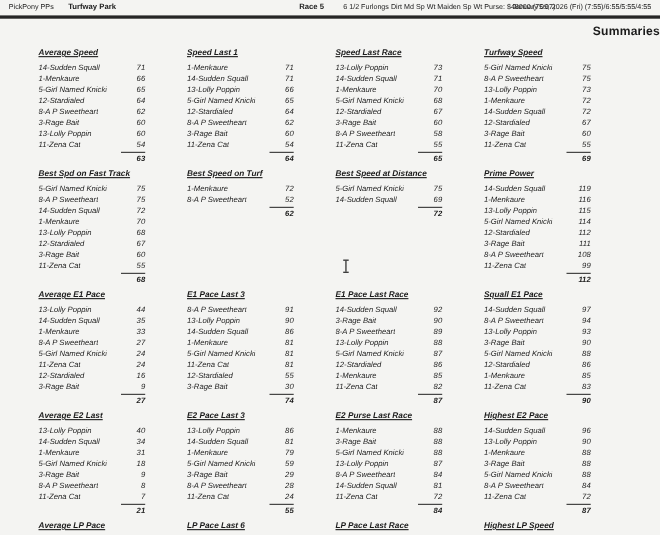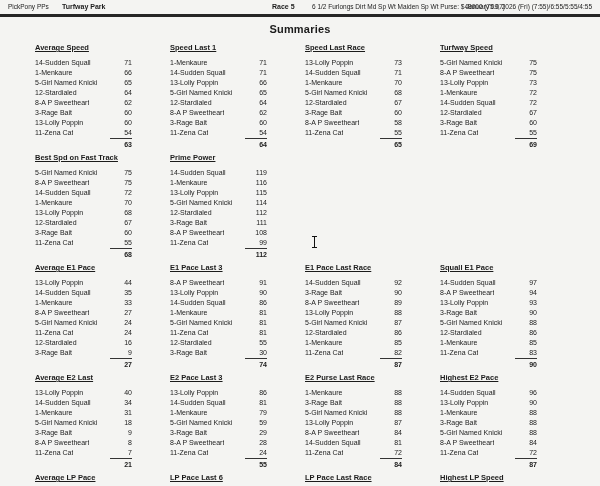--- a/index.html
+++ b/index.html
@@ -14,27 +14,27 @@
   .topbar { position: relative; height: 14px; width: 600px; font-size: 6.5px; }
   .topbar span { position: absolute; top: 3px; white-space: nowrap; }
   .brand        { left: 8px; }
   .track        { left: 62px;  font-weight: bold; font-size: 7px; }
   .race         { left: 272px; font-weight: bold; font-size: 7px; }
   .conditions   { left: 312px; }
   .racedate     { right: 8px; }
   .rule { width: 600px; height: 3px; background: #262626; }
   
   h1.page-title {
-    text-align: center; font-size: 11px; font-weight: bold;
+    text-align: right; font-size: 11px; font-weight: bold;
     margin: 6px 0 2px 0; letter-spacing: 0.2px;
   }
   
   main { margin: 8px 0 0 35px; width: 545px; }
   .band { display: grid; grid-template-columns: 135px 135px 135px 135px; margin-bottom: 3px; }
-  section.summary { width: 115px; }
+  section.summary { width: 115px; font-style: italic; }
   .stitle {
     font-size: 7.5px; font-weight: bold; line-height: 10px;
     text-decoration: underline; margin-bottom: 5px; white-space: nowrap;
   }
   .row {
     display: flex; justify-content: space-between;
     width: 97px; height: 10px; font-size: 7px; line-height: 10px; white-space: nowrap;
   }
   .row .horse { overflow: hidden; }
   .row .val { width: 20px; text-align: right; }
@@ -265,21 +265,53 @@
           <div class="row">
             <span class="horse">11-Zena Cat</span>
             <span class="val">55</span>
           </div>
         </div>
     <div class="total-row">
       <span class="val">68</span>
     </div>
   </section>
 
-
+  <section class="summary">
+    <h2 class="stitle">Best Speed on Turf</h2>
+    <div class="rows">
+          <div class="row">
+            <span class="horse">1-Menkaure</span>
+            <span class="val">72</span>
+          </div>
+          <div class="row">
+            <span class="horse">8-A P Sweetheart</span>
+            <span class="val">52</span>
+          </div>
+        </div>
+    <div class="total-row">
+      <span class="val">62</span>
+    </div>
+  </section>
+
+  <section class="summary">
+    <h2 class="stitle">Best Speed at Distance</h2>
+    <div class="rows">
+          <div class="row">
+            <span class="horse">5-Girl Named Knicki</span>
+            <span class="val">75</span>
+          </div>
+          <div class="row">
+            <span class="horse">14-Sudden Squall</span>
+            <span class="val">69</span>
+          </div>
+        </div>
+    <div class="total-row">
+      <span class="val">72</span>
+    </div>
+  </section>
 
   <section class="summary">
     <h2 class="stitle">Prime Power</h2>
     <div class="rows">
           <div class="row">
             <span class="horse">14-Sudden Squall</span>
             <span class="val">119</span>
           </div>
           <div class="row">
             <span class="horse">1-Menkaure</span>

